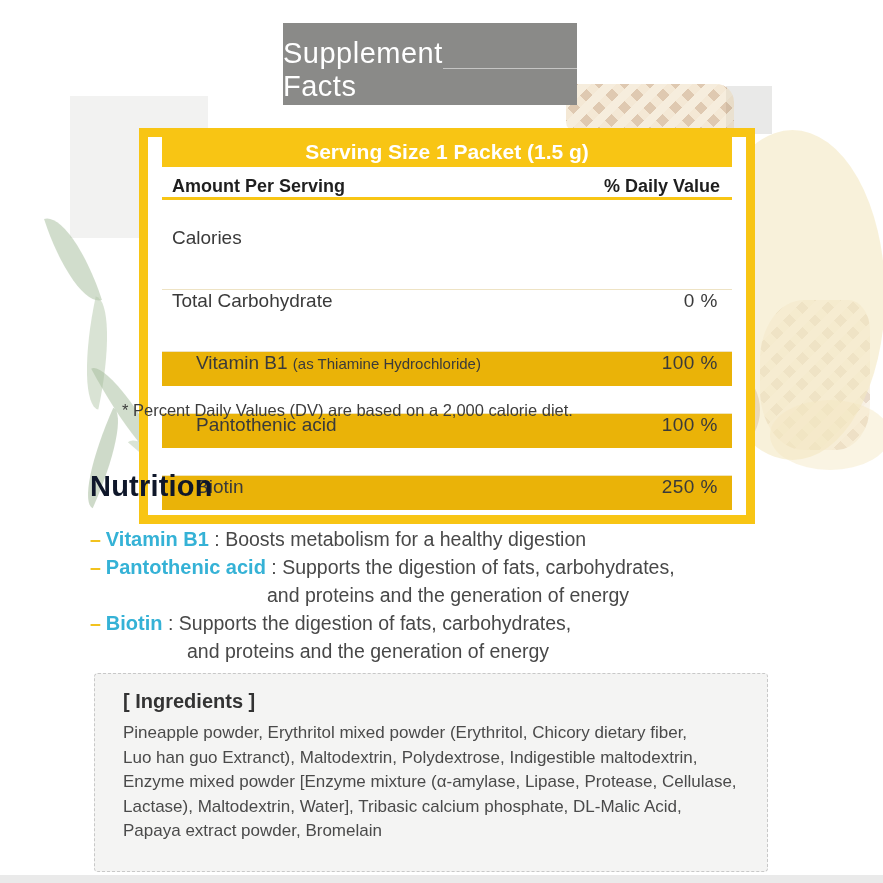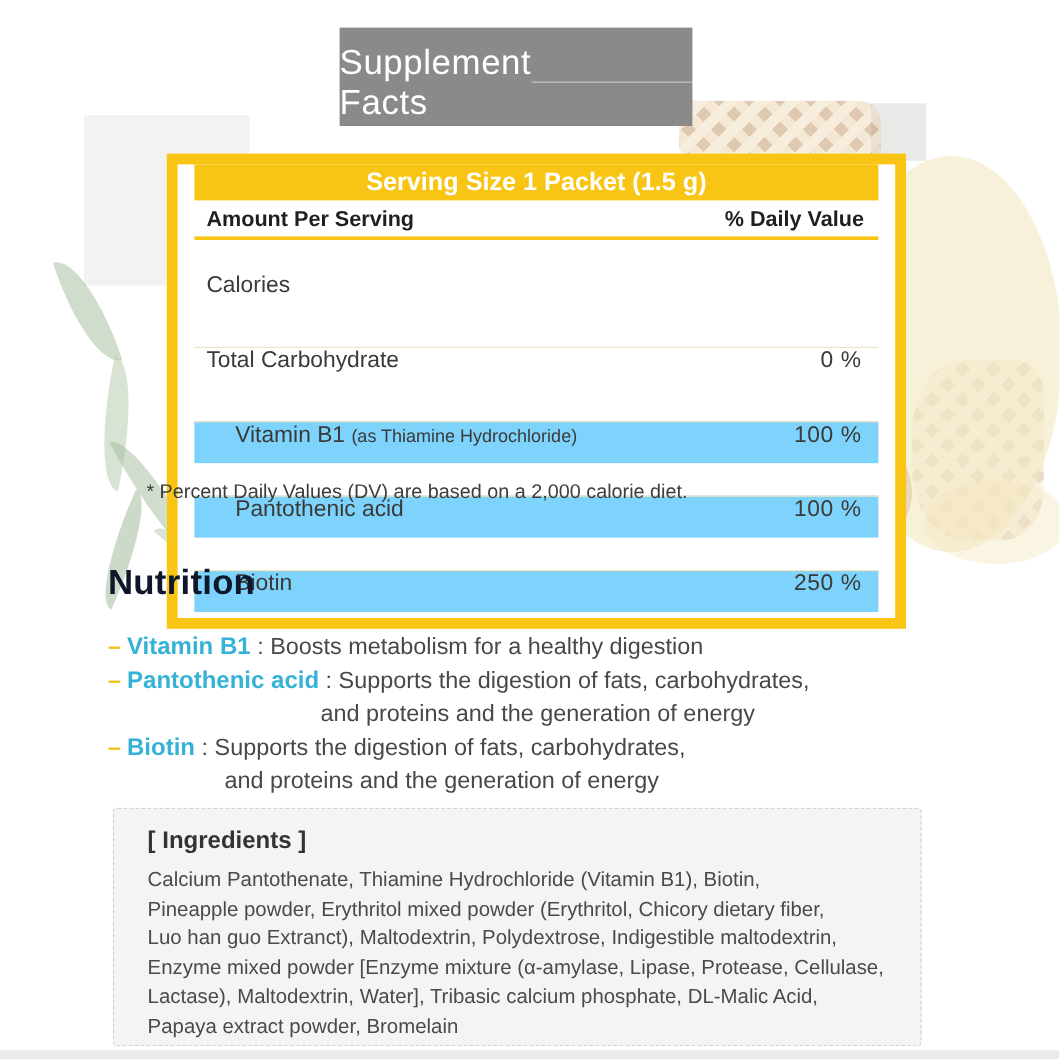--- a/index.html
+++ b/index.html
@@ -39,27 +39,27 @@
   .title-plate { position:absolute; z-index:2; left:283px; top:23px; width:294px; height:82px;
     background:#8a8a88; display:flex; flex-direction:row; align-items:center; }
   .title-plate .title-text { margin-top:12px; color:#ffffff; font-size:29px; font-weight:400; letter-spacing:.5px; }
   .title-plate .title-rule { margin-top:9px; width:230px; height:1px; background:rgba(255,255,255,.5); }
 
   
   .facts { position:absolute; z-index:2; left:139px; top:128px; width:616px;
     background:#ffffff; border:9px solid #f8c514; padding:0 14px 5px 14px; }
   .facts .serving { background:#f8c514; color:#ffffff; font-size:21px; font-weight:700;
     text-align:center; height:30px; line-height:30px; }
-  .facts .cols { display:flex; justify-content:space-between; align-items:center;
+  .facts .cols { display:flex; justify-content:space-between; align-items:flex-end;
     height:33px; padding:0 12px 0 10px; border-bottom:3px solid #f8c514;
     font-size:18px; font-weight:700; color:#1f1f1f; }
   .facts .row { display:flex; justify-content:space-between; align-items:flex-start;
     height:35px; padding:0 14px 0 10px; font-size:19px; color:#3a3a3a;margin-top:27px; }
   .facts .row + .row { border-top:1px solid #eee3c4; }
-  .facts .row.hl { background:#7dd3fc;padding-left:34px; }
+  .facts .row.hl { background:#eab308;padding-left:34px; }
   .facts .row.hl + .row.hl { border-top:1px solid #f1e5b9; }
   .facts .row .nm .note { font-size:15px; }
   .facts .row .val { letter-spacing:.5px; }
 
   .footnote { position:absolute; z-index:2; left:122px; top:401px; font-size:16.5px; color:#3c3c3c; }
 
   
   .nutrition { position:absolute; z-index:2; left:90px; top:470px; width:720px; }
   .nutrition h2 { font-size:29px; font-weight:700; color:#0f172a; margin-bottom:22px; letter-spacing:.2px; }
   .nut-line { font-size:19.5px; line-height:28px; color:#484848; }
@@ -147,21 +147,20 @@
     <div class="nut-line cont-a">and proteins and the generation of energy</div>
 
     <div class="nut-line">
       <span class="dash">–</span><span class="term">Biotin</span><span> : </span><span>Supports the digestion of fats, carbohydrates,</span>
     </div>
     <div class="nut-line cont-b">and proteins and the generation of energy</div>
   </div>
 
   <div class="ingredients">
     <div class="ing-title">[ Ingredients ]</div>
-    <div class="ing-line">Calcium Pantothenate, Thiamine Hydrochloride (Vitamin B1), Biotin,</div>
     <div class="ing-line">Pineapple powder, Erythritol mixed powder (Erythritol, Chicory dietary fiber,</div>
     <div class="ing-line">Luo han guo Extranct), Maltodextrin, Polydextrose, Indigestible maltodextrin,</div>
     <div class="ing-line">Enzyme mixed powder [Enzyme mixture (α-amylase, Lipase, Protease, Cellulase,</div>
     <div class="ing-line">Lactase), Maltodextrin, Water], Tribasic calcium phosphate, DL-Malic Acid,</div>
     <div class="ing-line">Papaya extract powder, Bromelain</div>
   </div>
 
 </div>
 
 </body></html>

